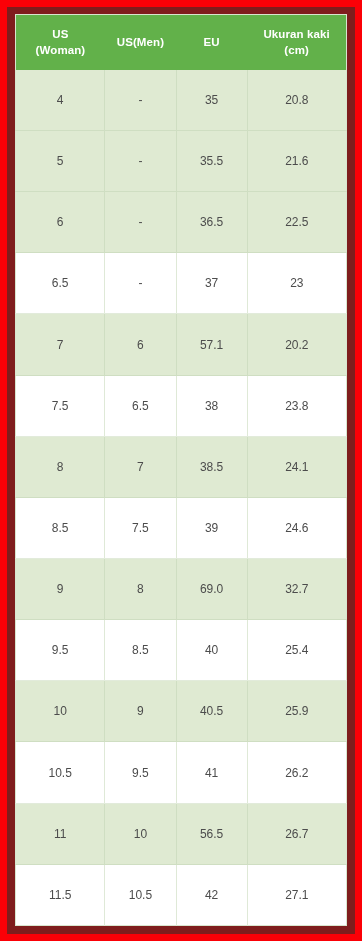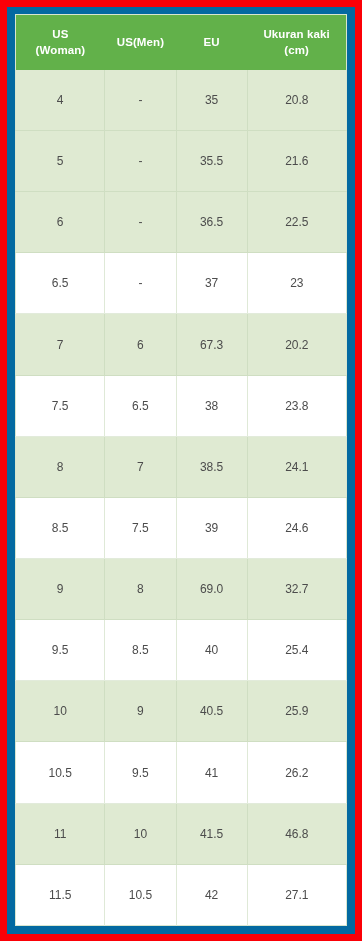--- a/index.html
+++ b/index.html
@@ -13,21 +13,21 @@
     background: #ffffff;
     font-family: "Liberation Sans", sans-serif;
     overflow: hidden;
   }
 
   
   .poster {
     box-sizing: border-box;
     width: 362px;
     height: 941px;
-    background: #0369a1;
+    background: #7f1d1d;
     border: 7px solid #fb0007;
     padding: 7px 8px 8px 8px;
   }
 
   .size-table {
     width: 100%;
     height: 100%;
     border-collapse: collapse;
     table-layout: fixed;
     background: #ffffff;
@@ -138,21 +138,21 @@
         </tr>
         <tr>
           <td>6.5</td>
           <td class="dash">-</td>
           <td>37</td>
           <td>23</td>
         </tr>
         <tr class="stripe">
           <td>7</td>
           <td>6</td>
-          <td>67.3</td>
+          <td>57.1</td>
           <td>20.2</td>
         </tr>
         <tr>
           <td>7.5</td>
           <td>6.5</td>
           <td>38</td>
           <td>23.8</td>
         </tr>
         <tr class="stripe">
           <td>8</td>
@@ -186,22 +186,22 @@
         </tr>
         <tr>
           <td>10.5</td>
           <td>9.5</td>
           <td>41</td>
           <td>26.2</td>
         </tr>
         <tr class="stripe">
           <td>11</td>
           <td>10</td>
-          <td>41.5</td>
-          <td>46.8</td>
+          <td>56.5</td>
+          <td>26.7</td>
         </tr>
         <tr>
           <td>11.5</td>
           <td>10.5</td>
           <td>42</td>
           <td>27.1</td>
         </tr>
       </tbody>
   </table>
 

